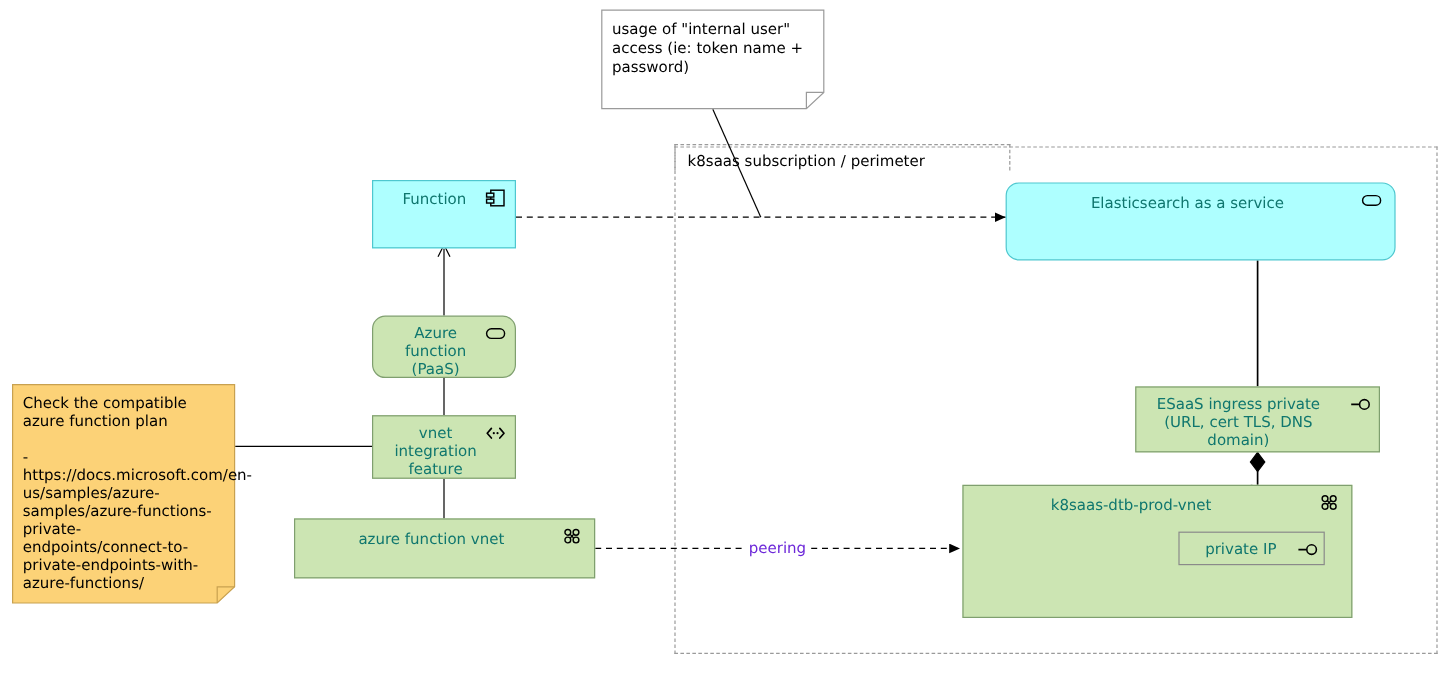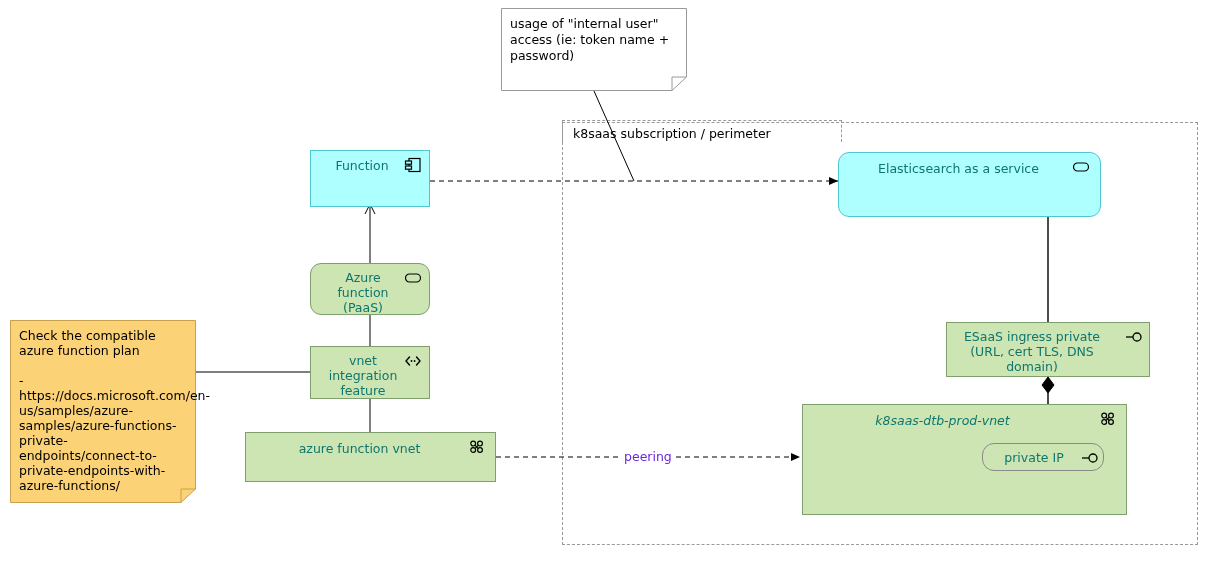--- a/index.html
+++ b/index.html
@@ -39,21 +39,20 @@
   .node.cyan {
     background: #aeffff;
     border-color: #4ec7cf;
   }
   .node.rounded {
     border-radius: 11px;
   }
   .node.plain {
     background: transparent;
     border-color: #8a8a8a;
-    border-radius: 12px;
   }
   .icon {
     position: absolute;
     top: 6px;
     right: 7px;
     width: 18px;
     height: 16px;
     pointer-events: none;
   }
   
@@ -210,39 +209,39 @@
 integration
 feature</div>
     <svg class="icon" viewBox="0 0 18 16">
       <path d="M5.5,4 L2,8 L5.5,12" fill="none" stroke="#000" stroke-width="1.4" stroke-linecap="round" stroke-linejoin="round"></path>
       <path d="M12.5,4 L16,8 L12.5,12" fill="none" stroke="#000" stroke-width="1.4" stroke-linecap="round" stroke-linejoin="round"></path>
       <circle cx="7.5" cy="8" r="0.9" fill="#000"></circle>
       <circle cx="10.6" cy="8" r="0.9" fill="#000"></circle>
     </svg>
   </div>
 
-  <div class="node cyan rounded" style="left:838px; top:152px; width:263px; height:65px;">
+  <div class="node cyan rounded" style="left:838px; top:152px; width:325px; height:65px;">
     <div class="label" style="right:30px; top:8px;">Elasticsearch as a service</div>
     <svg class="icon" viewBox="0 0 18 16" style="right:10px;">
       <rect x="1.5" y="4" width="15" height="8" rx="4" ry="4" fill="none" stroke="#000" stroke-width="1.2"></rect>
     </svg>
   </div>
 
   <div class="node" style="left:946px; top:322px; width:204px; height:55px;">
     <div class="label" style="right:40px; top:6px;">ESaaS ingress private
 (URL, cert TLS, DNS
 domain)</div>
     <svg class="icon" viewBox="0 0 18 16" style="right:6px;">
       <path d="M1,8 L8,8" stroke="#000" stroke-width="1.3"></path>
       <circle cx="12" cy="8" r="4" fill="none" stroke="#000" stroke-width="1.3"></circle>
     </svg>
   </div>
 
   <div class="node" style="left:802px; top:404px; width:325px; height:111px;">
-    <div class="label" style="right:52px; top:8px;font-style:italic;">k8saas-dtb-prod-vnet</div>
+    <div class="label" style="right:52px; top:8px;">k8saas-dtb-prod-vnet</div>
     <svg class="icon" viewBox="0 0 18 16" style="right:9px;">
       <circle cx="5.2" cy="4.6" r="2.4" fill="none" stroke="#000" stroke-width="1.2"></circle>
       <circle cx="12" cy="4.6" r="2.4" fill="none" stroke="#000" stroke-width="1.2"></circle>
       <circle cx="5.2" cy="11" r="2.4" fill="none" stroke="#000" stroke-width="1.2"></circle>
       <circle cx="12" cy="11" r="2.4" fill="none" stroke="#000" stroke-width="1.2"></circle>
       <path d="M7.2,6.3 L10,9.3" stroke="#000" stroke-width="1.1"></path>
       <path d="M10,6.3 L7.2,9.3" stroke="#000" stroke-width="1.1"></path>
     </svg>
   </div>
 

